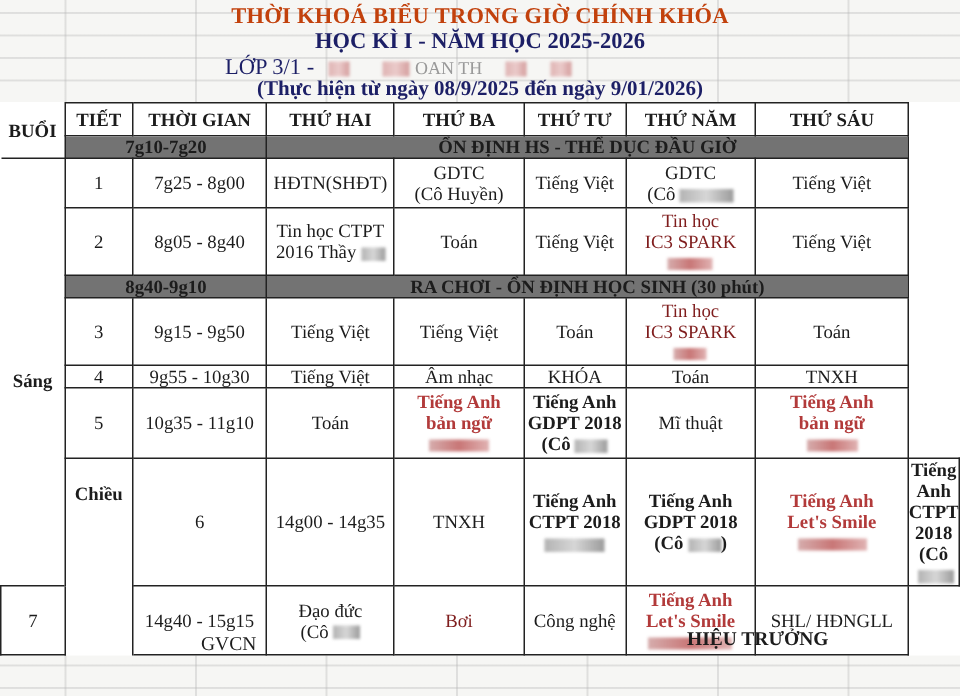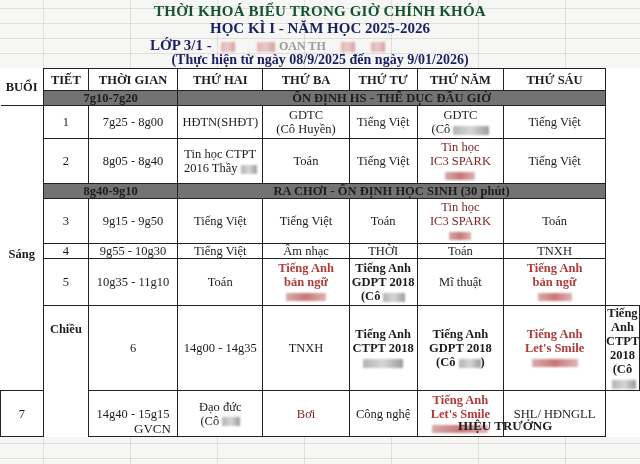--- a/index.html
+++ b/index.html
@@ -3,23 +3,23 @@
 <meta charset="utf-8">
 <style>
   html,body{margin:0;padding:0;}
   body{width:640px;height:464px;overflow:hidden;background:#f6f6f4;font-family:"Liberation Serif","DejaVu Serif",serif;color:#1c1c1c;position:relative;}
   .gridbg{position:absolute;inset:0;
     background-image:
       linear-gradient(to right, rgba(180,180,180,0.35) 1px, transparent 1px),
       linear-gradient(to bottom, rgba(180,180,180,0.35) 1px, transparent 1px);
     background-size:87px 100%, 100% 15px;
     background-position:43px 0, 0 8px;}
-  .t1{position:absolute;left:0;width:640px;top:3px;font-size:15px;font-weight:bold;color:#14532d;text-align:center;letter-spacing:0.2px;}
+  .t1{position:absolute;left:0;width:640px;top:3px;font-size:15px;font-weight:bold;color:#c2410c;text-align:center;letter-spacing:0.2px;}
   .t2{position:absolute;left:0;width:640px;top:20px;font-size:15px;font-weight:bold;color:#1c1f66;text-align:center;}
-  .t3{position:absolute;left:150px;top:37px;font-size:15px;font-weight:bold;color:#1c1f66;}
+  .t3{position:absolute;left:150px;top:37px;font-size:15px;font-weight:normal;color:#1c1f66;}
   .t4{position:absolute;left:0;width:640px;top:52px;font-size:14px;font-weight:bold;color:#1c1f66;text-align:center;}
   .blur{display:inline-block;height:10px;background:linear-gradient(90deg,#d9a3a3,#e8c0c0,#c88);filter:blur(1px);vertical-align:middle;opacity:.8;}
   .blurg{display:inline-block;height:9px;background:linear-gradient(90deg,#9a9a9a,#c9c9c9,#7a7a7a);filter:blur(1px);vertical-align:middle;opacity:.75;}
   .blurr{display:inline-block;height:8px;background:linear-gradient(90deg,#c99,#b55,#d9a0a0);filter:blur(1px);vertical-align:middle;opacity:.8;}
   table.tkb{position:absolute;left:0;top:68px;border-collapse:collapse;table-layout:fixed;background:#fff;}
   table.tkb td,table.tkb th{border:1.5px solid #222;padding:0;text-align:center;vertical-align:middle;font-size:12.5px;line-height:14px;overflow:hidden;}
   table.tkb th{font-weight:bold;font-size:12.5px;}
   .buoi{border-left:none !important;border-top:none;font-weight:bold;}
   .green{background:#737373;font-weight:bold;}
   .red{color:#7f1d1d;}
@@ -125,21 +125,21 @@
           <div><span class="blurr" style="width:22px;"></span></div>
         </td>
     <td>Toán</td>
   </tr>
 
   <tr style="height:15px">
     <td>4</td>
     <td>9g55 - 10g30</td>
     <td>Tiếng Việt</td>
     <td>Âm nhạc</td>
-    <td>THỜI</td>
+    <td>KHÓA</td>
     <td>Toán</td>
     <td>TNXH</td>
   </tr>
 
   <tr style="height:47px">
     <td>5</td>
     <td>10g35 - 11g10</td>
     <td>Toán</td>
     <td class="redb">
           <div>Tiếng Anh</div>

